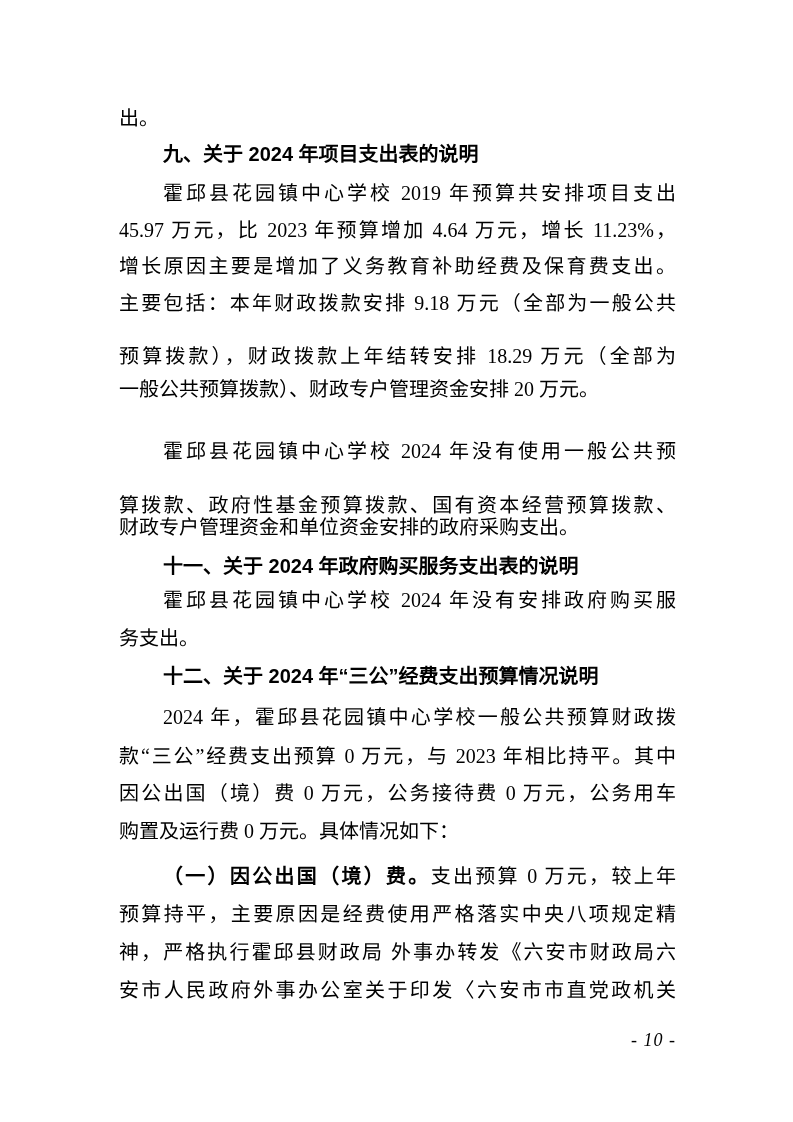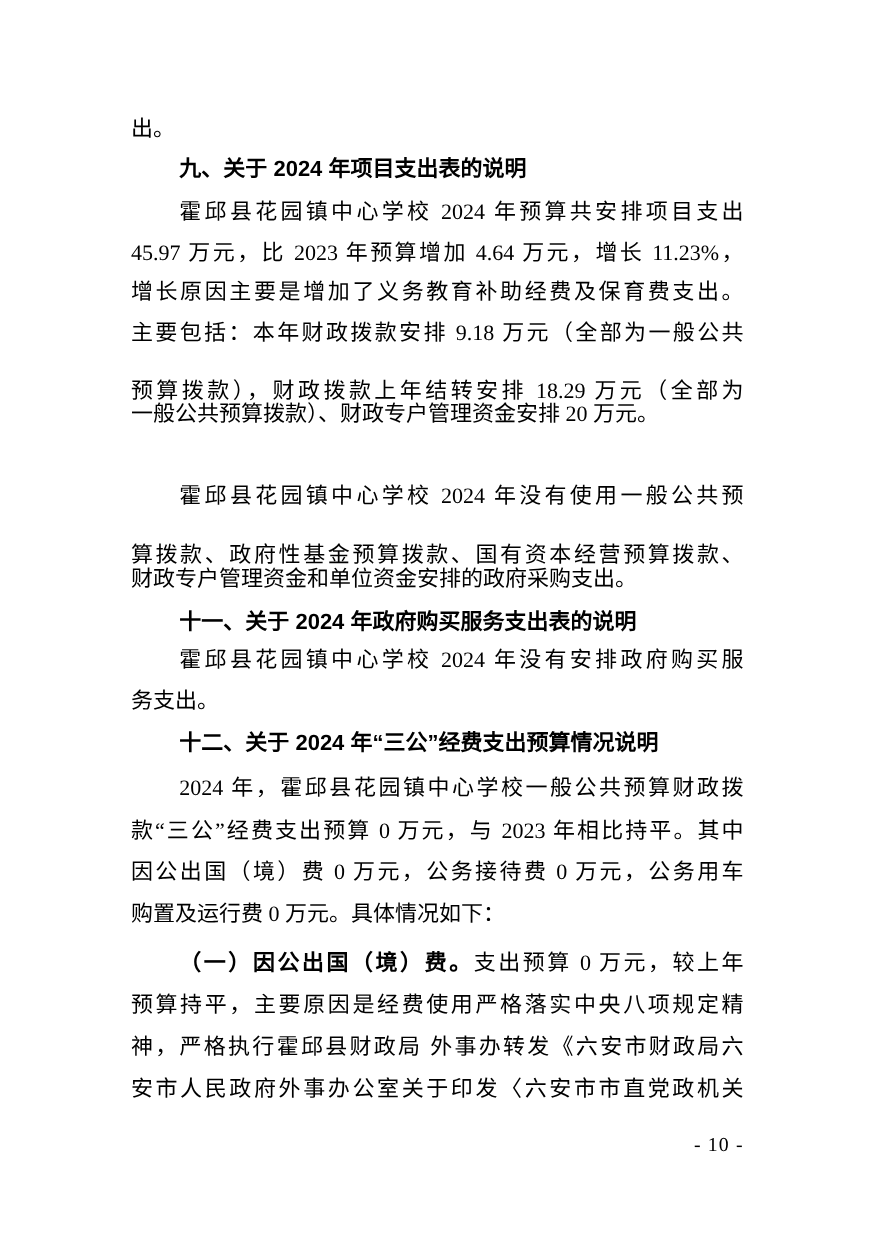--- a/index.html
+++ b/index.html
@@ -49,35 +49,36 @@
   }
   .pageno {
     position: absolute;
     top: 1028px;
     right: 117px;
     font-size: 18px;
     line-height: 24px;
     letter-spacing: 1px;
     font-family: "Liberation Serif", "DejaVu Serif", serif;
     color: #000000;
+    font-style: italic;
   }
 </style>
 </head>
 <body>
 
 <div class="page">
 
   <div class="ln" style="top:101px">出。</div>
   <div class="ln hd ind" style="top:137px">九、关于 2024 年项目支出表的说明</div>
-  <div class="ln j ind" style="top:176px">霍邱县花园镇中心学校 2024 年预算共安排项目支出</div>
+  <div class="ln j ind" style="top:176px">霍邱县花园镇中心学校 2019 年预算共安排项目支出</div>
   <div class="ln j" style="top:213px">45.97 万元，比 2023 年预算增加 4.64 万元，增长 11.23%，</div>
   <div class="ln j" style="top:249px">增长原因主要是增加了义务教育补助经费及保育费支出。</div>
   <div class="ln j" style="top:286px">主要包括：本年财政拨款安排 9.18 万元（全部为一般公共</div>
   <div class="ln j" style="top:339px">预算拨款），财政拨款上年结转安排 18.29 万元（全部为</div>
-  <div class="ln" style="top:360px">一般公共预算拨款）、财政专户管理资金安排 20 万元。</div>
+  <div class="ln" style="top:372px">一般公共预算拨款）、财政专户管理资金安排 20 万元。</div>
   <div class="ln j ind" style="top:434px">霍邱县花园镇中心学校 2024 年没有使用一般公共预</div>
   <div class="ln j" style="top:488px">算拨款、政府性基金预算拨款、国有资本经营预算拨款、</div>
   <div class="ln" style="top:510px">财政专户管理资金和单位资金安排的政府采购支出。</div>
   <div class="ln hd ind" style="top:549px">十一、关于 2024 年政府购买服务支出表的说明</div>
   <div class="ln j ind" style="top:583px">霍邱县花园镇中心学校 2024 年没有安排政府购买服</div>
   <div class="ln" style="top:621px">务支出。</div>
   <div class="ln hd ind" style="top:659px">十二、关于 2024 年“三公”经费支出预算情况说明</div>
   <div class="ln j ind" style="top:700px">2024 年，霍邱县花园镇中心学校一般公共预算财政拨</div>
   <div class="ln j" style="top:739px">款“三公”经费支出预算 0 万元，与 2023 年相比持平。其中</div>
   <div class="ln j" style="top:776px">因公出国（境）费 0 万元，公务接待费 0 万元，公务用车</div>

